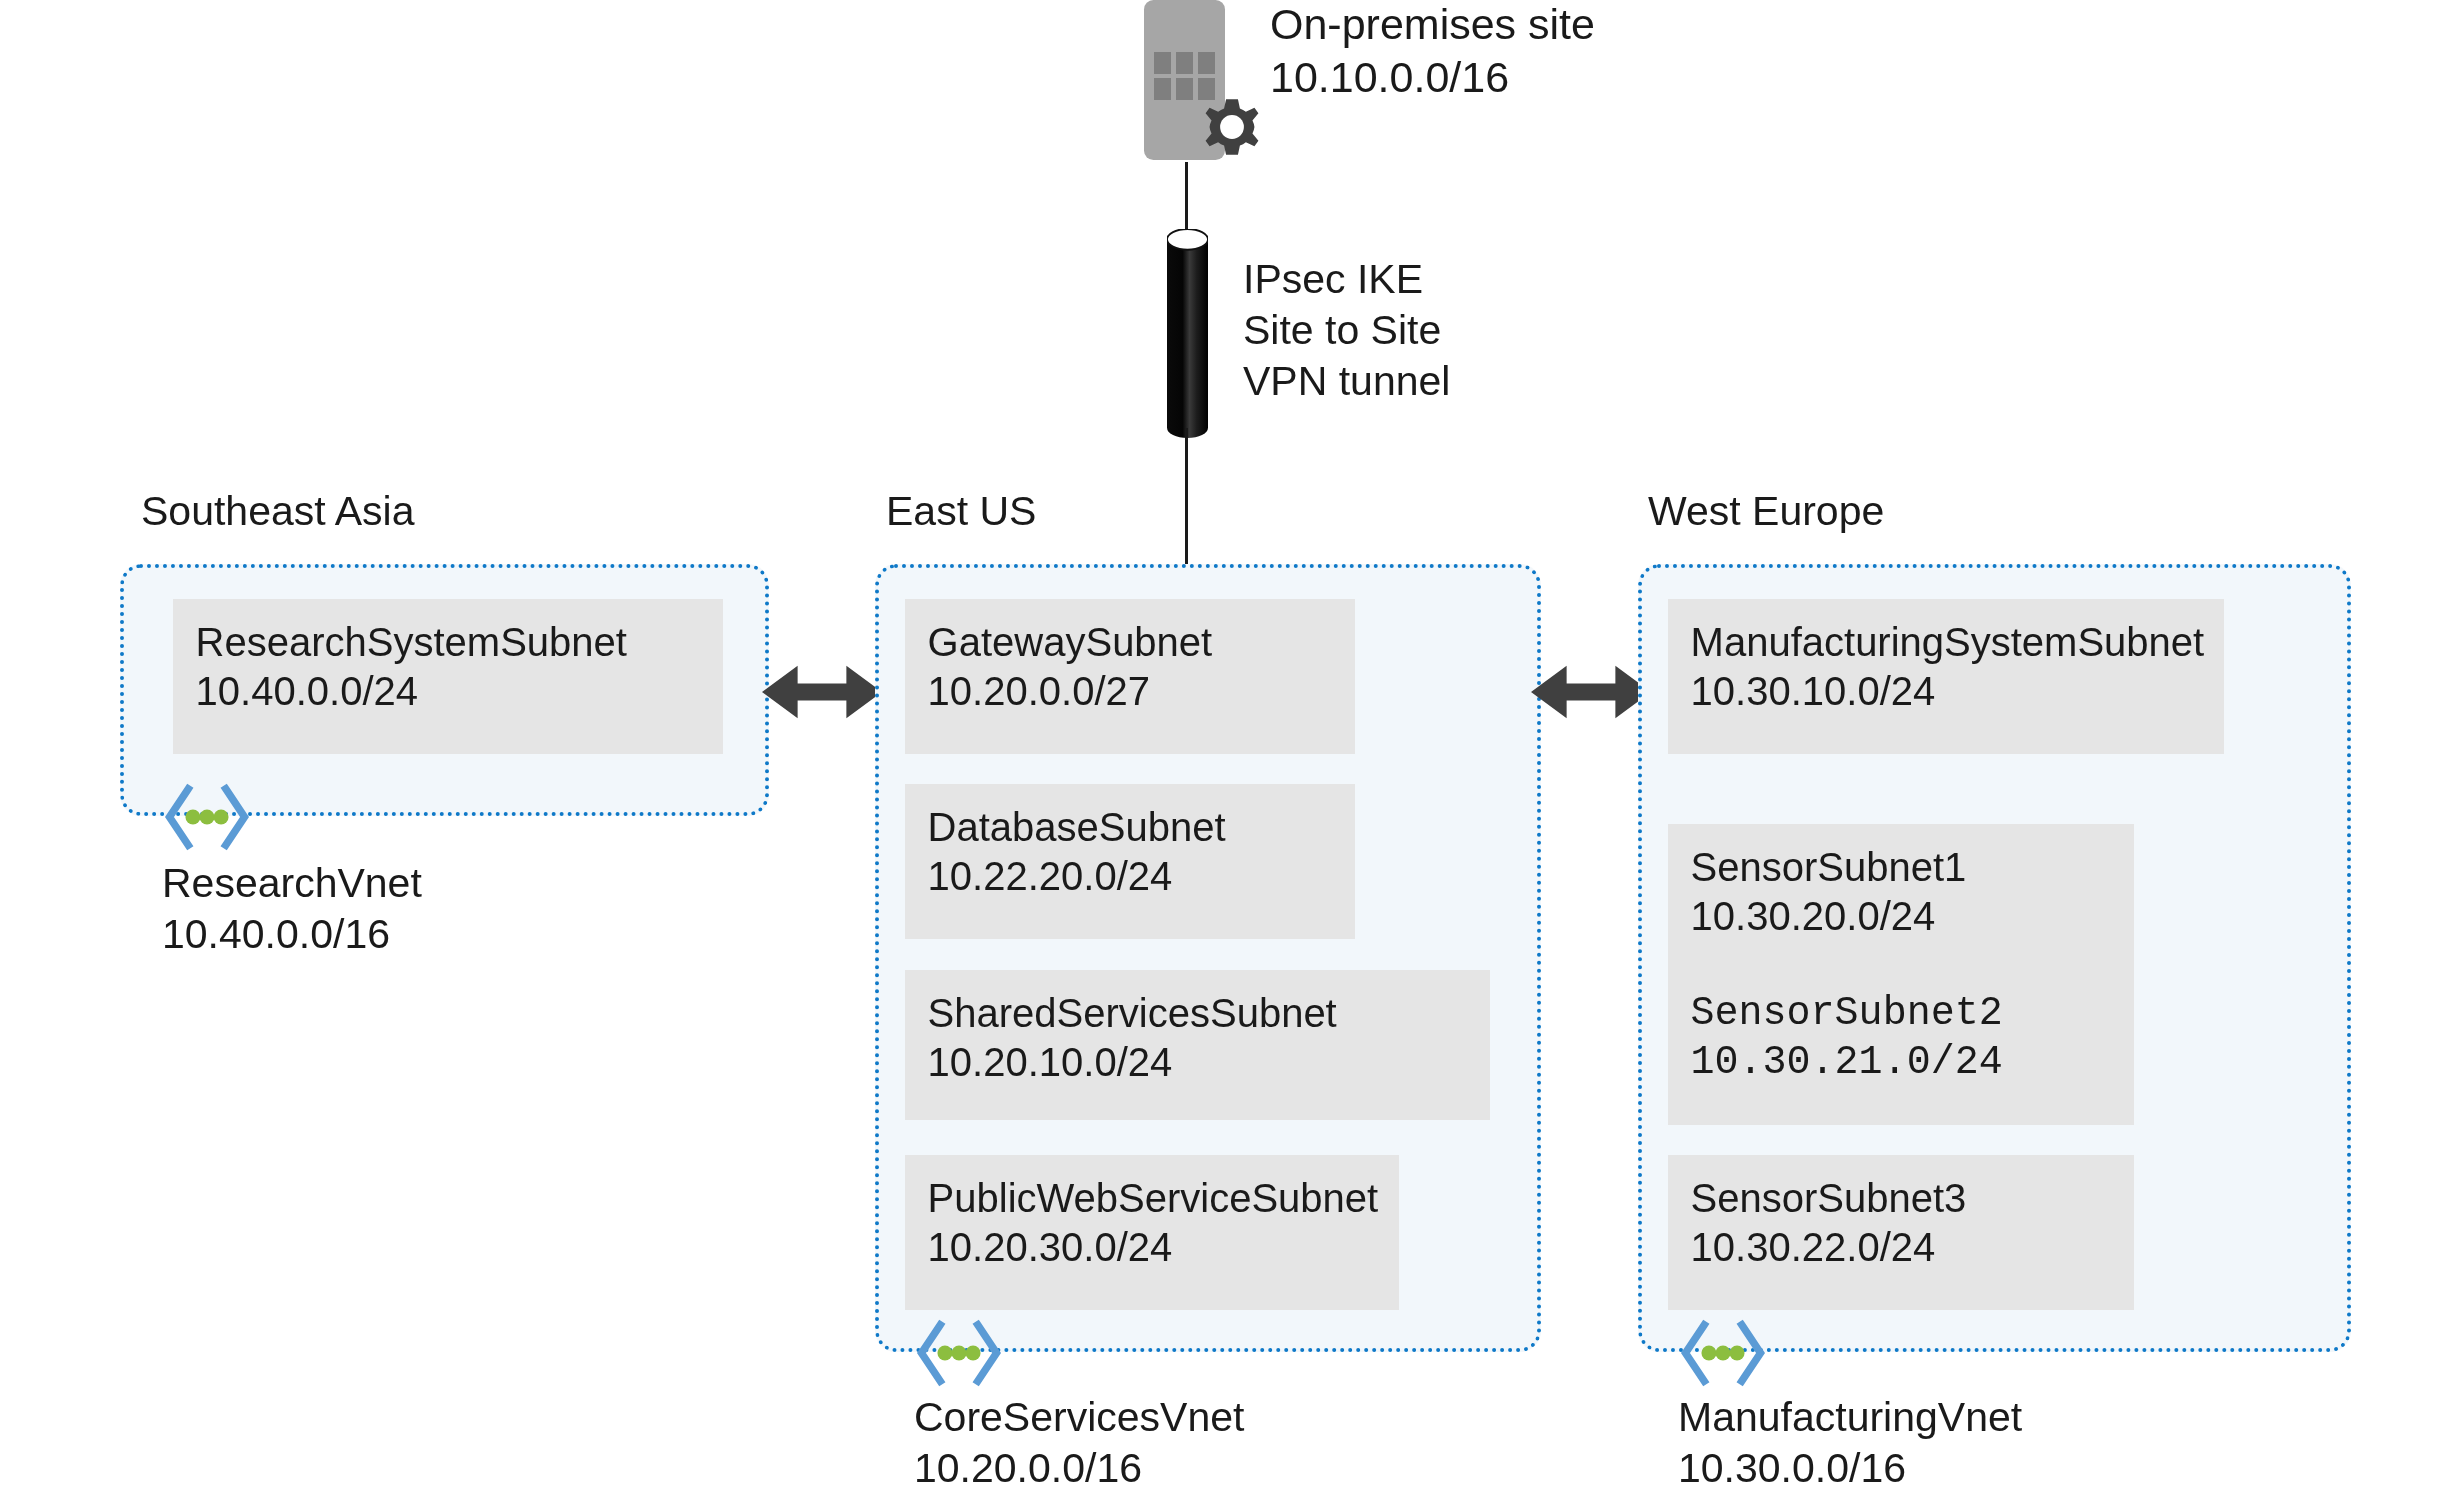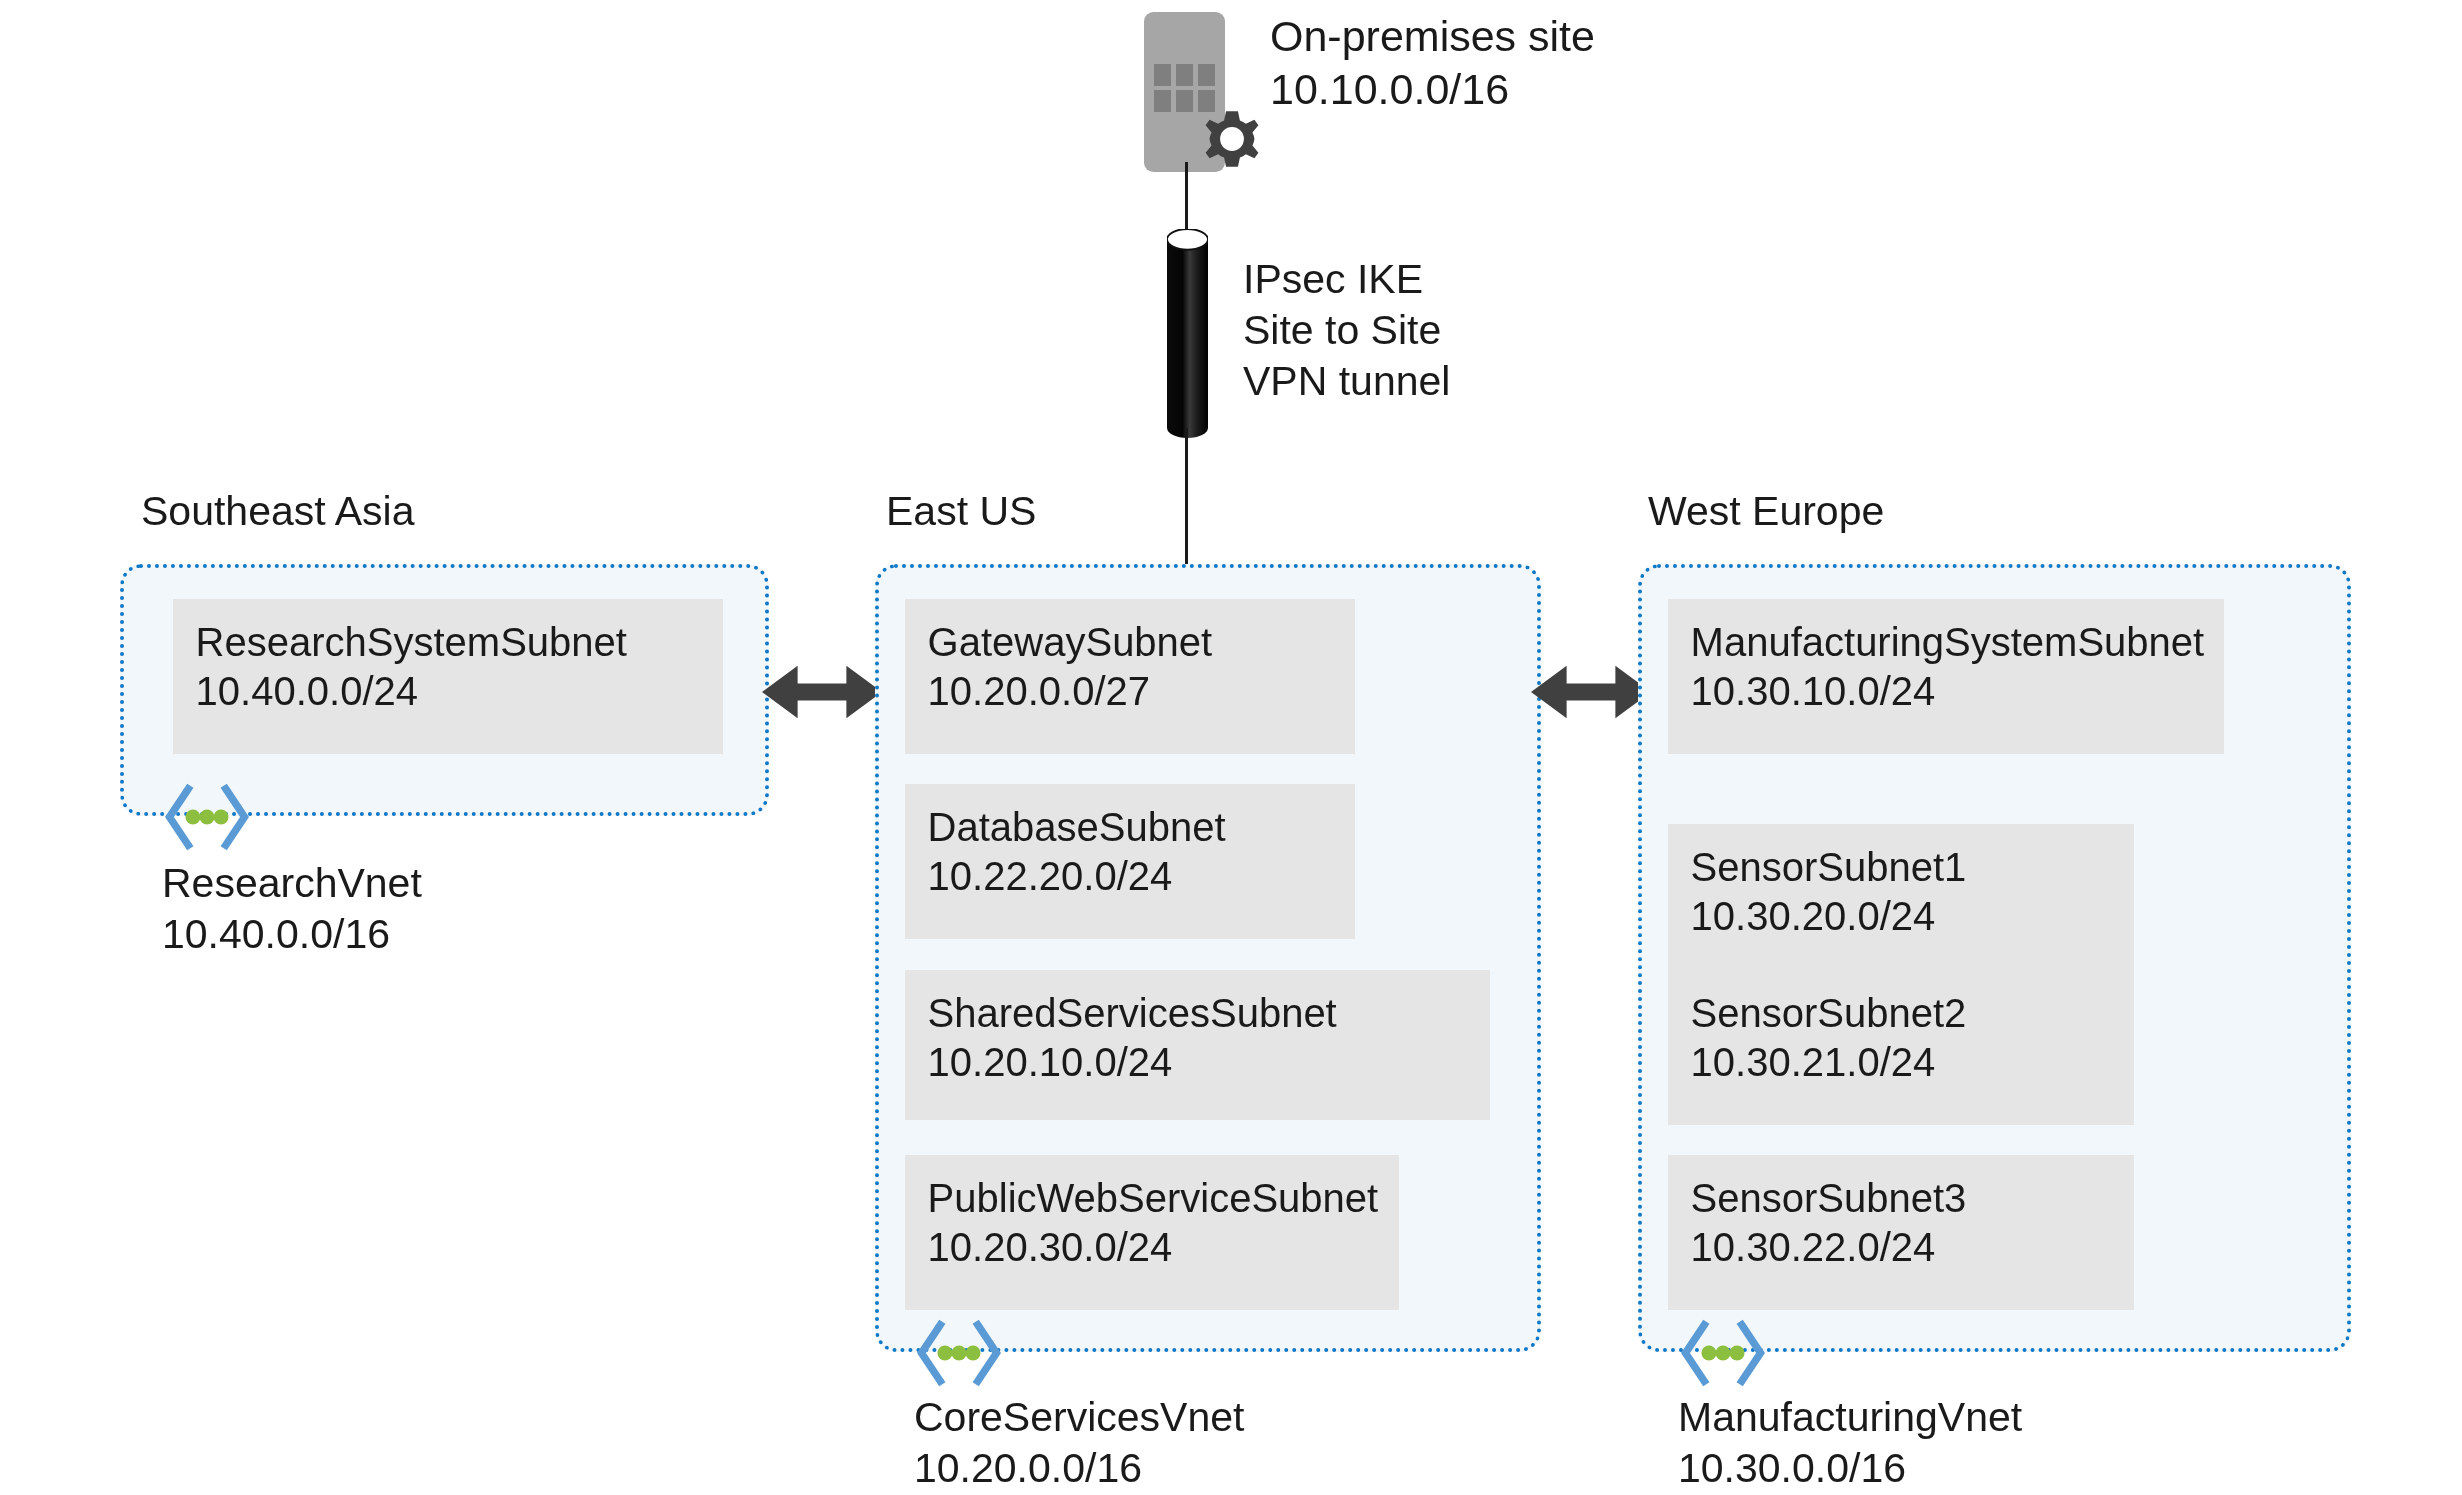--- a/index.html
+++ b/index.html
@@ -16,21 +16,21 @@
     width: 2462px;
     height: 1495px;
     background: #ffffff;
     overflow: hidden;
   }
 
   
   .abs { position: absolute; }
 
   
-  #onprem-group { left: 1144px; top: 12px; width: 658px; height: 179px; }
+  #onprem-group { left: 1144px; top: 0px; width: 658px; height: 179px; }
   .building {
     position: absolute;
     left: 0px; top: 0px;
     width: 81px; height: 160px;
     background: #a6a6a6;
     border-radius: 9.4px;
   }
   .window-grid {
     position: absolute;
     left: 10.3px; top: 52px;
@@ -253,21 +253,21 @@
     <div class="subnet-box" style="left:26px; top:31px; width:556px; height:155px;">
       <span class="subnet-name">ManufacturingSystemSubnet</span>
       <span class="subnet-cidr">10.30.10.0/24</span>
     </div>
 
     <div class="subnet-box" style="left:26px; top:216px; width:466px; height:155px;margin-top:40px;">
       <span class="subnet-name">SensorSubnet1</span>
       <span class="subnet-cidr">10.30.20.0/24</span>
     </div>
 
-    <div class="subnet-box" style="left:26px; top:402px; width:466px; height:155px;">
+    <div class="subnet-box" style="left:26px; top:402px; width:466px; height:155px;font-family:Liberation Mono, monospace;">
       <span class="subnet-name">SensorSubnet2</span>
       <span class="subnet-cidr">10.30.21.0/24</span>
     </div>
 
     <div class="subnet-box" style="left:26px; top:587px; width:466px; height:155px;">
       <span class="subnet-name">SensorSubnet3</span>
       <span class="subnet-cidr">10.30.22.0/24</span>
     </div>
   </div>
 

